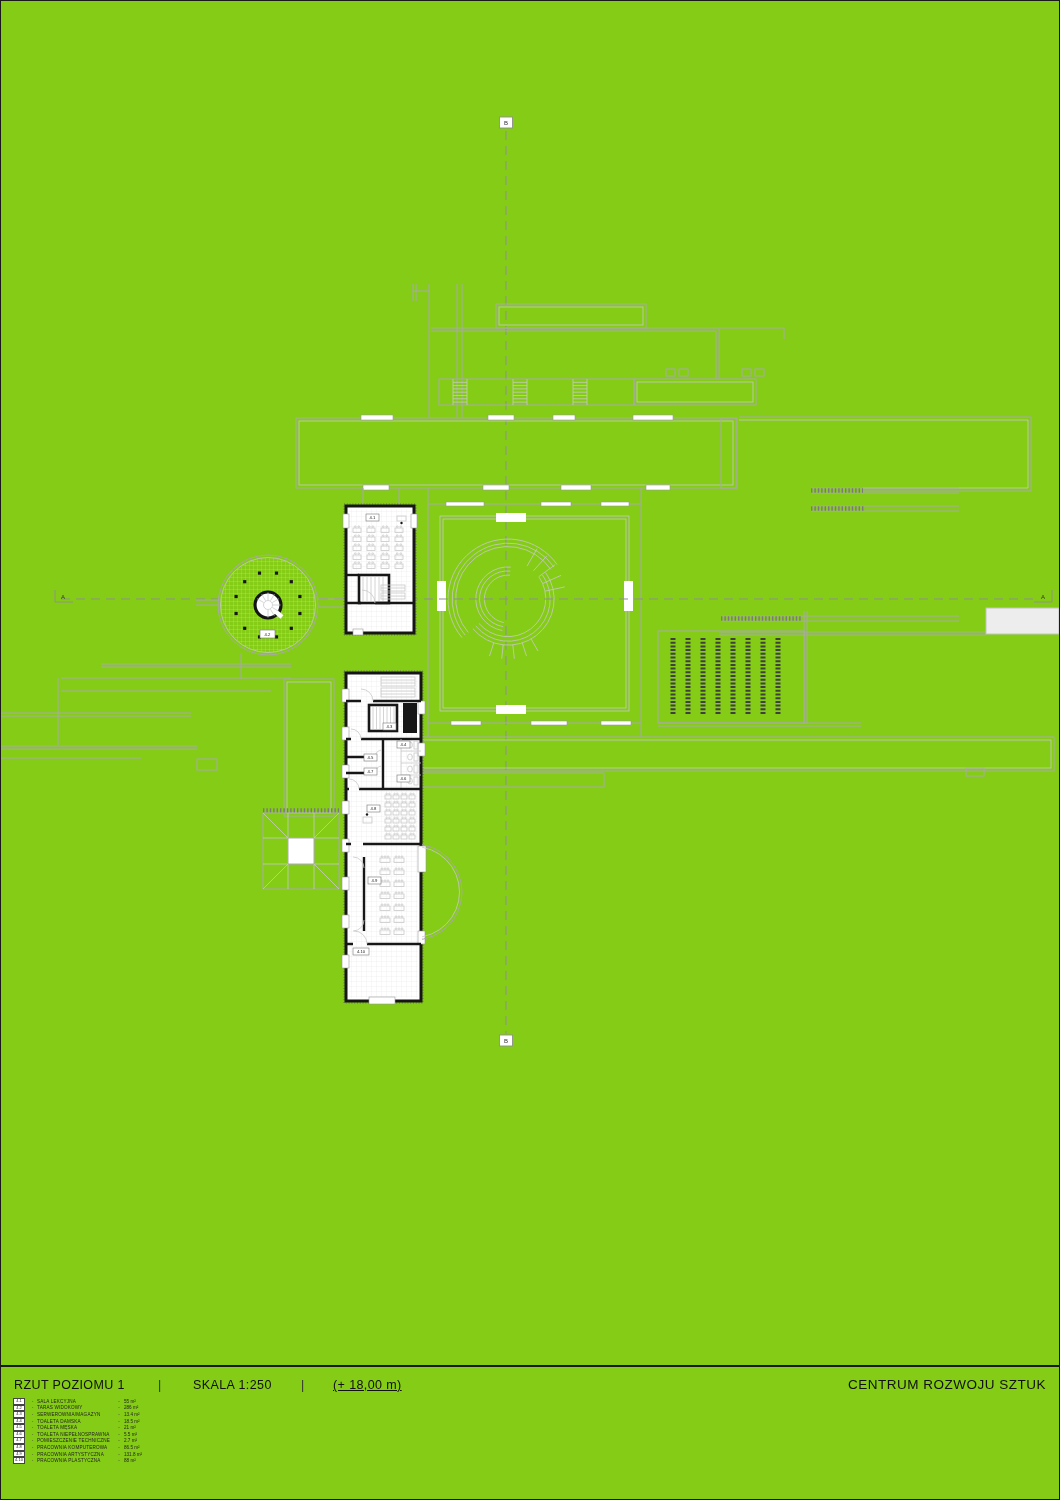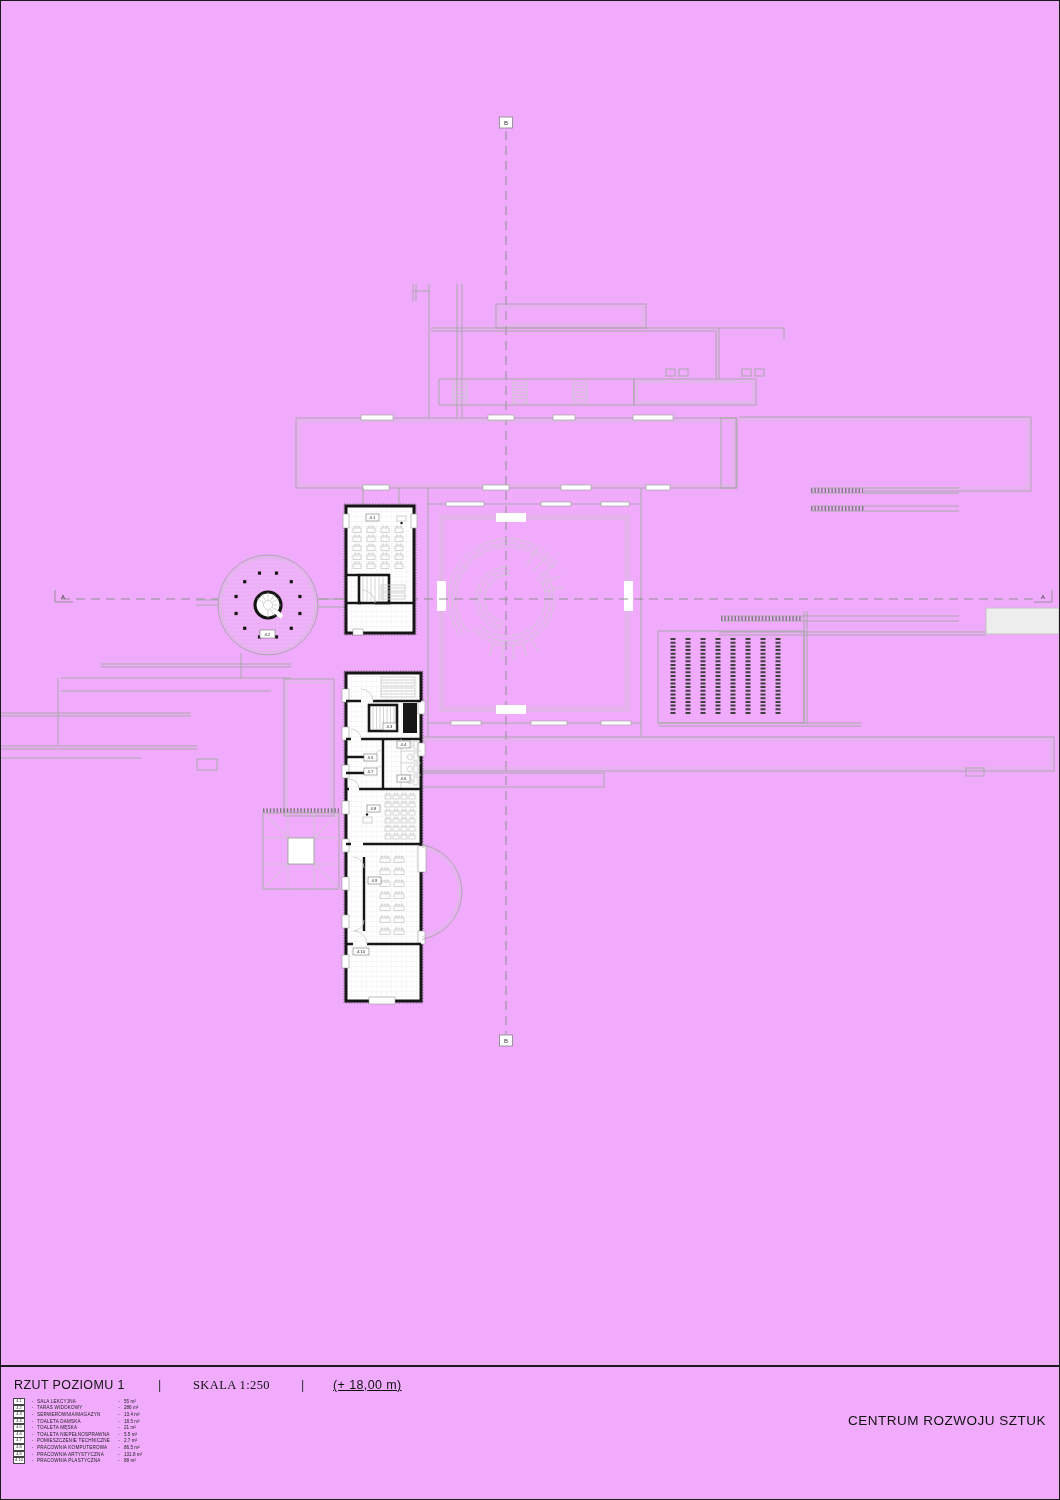--- a/index.html
+++ b/index.html
@@ -1,31 +1,31 @@
 <!DOCTYPE html>
 <html><head>
 <meta charset="utf-8">
 <style>
   html,body{margin:0;padding:0;background:#fff;}
   .sheet{
-    position:relative;width:1060px;height:1500px;background:#f0abfc;
+    position:relative;width:1060px;height:1500px;background:#84cc16;
     border:1px solid #1a1a1a;box-sizing:border-box;overflow:hidden;
     font-family:"Liberation Sans",sans-serif;color:#111;
   }
   .plan-svg{position:absolute;top:0;left:0;}
 
   
   .title-rule{position:absolute;left:0;right:0;top:1364px;border-top:2px solid #1a1a1a;}
   .tb-item{position:absolute;top:1377px;font-size:12.5px;letter-spacing:.4px;white-space:nowrap;}
   .tb-title{left:13px;}
   .tb-sep1{left:157px;color:#333;}
-  .tb-scale{left:192px;font-family:Liberation Serif, serif;}
+  .tb-scale{left:192px;}
   .tb-sep2{left:300px;color:#333;}
   .tb-level{left:332px;text-decoration:underline;}
-  .tb-project{position:absolute;top:1412px;right:13px;font-size:13.5px;letter-spacing:.5px;white-space:nowrap;}
+  .tb-project{position:absolute;top:1376px;right:13px;font-size:13.5px;letter-spacing:.5px;white-space:nowrap;}
 
   
   .legend{position:absolute;left:12px;top:1397px;}
   .lg-row{display:flex;align-items:center;height:6.6px;font-size:4.6px;color:#222;}
   .lg-tag{border:.6px solid #444;min-width:12px;text-align:center;font-size:4px;line-height:4.8px;
           padding:0 .5px;margin-right:3px;background:#fff;box-sizing:border-box;}
   .lg-d1{width:9px;text-align:center;color:#444;}
   .lg-name{width:77px;letter-spacing:.2px;white-space:nowrap;}
   .lg-d2{width:10px;text-align:center;color:#444;}
   .lg-area{white-space:nowrap;}

